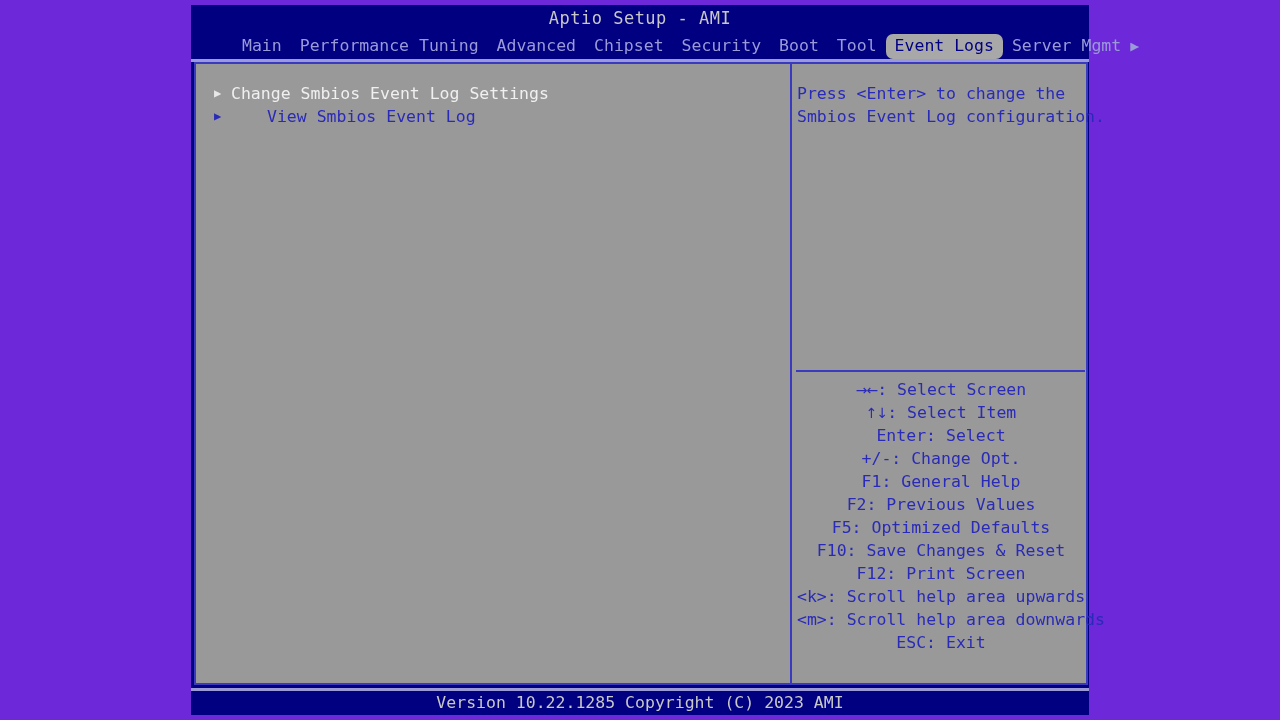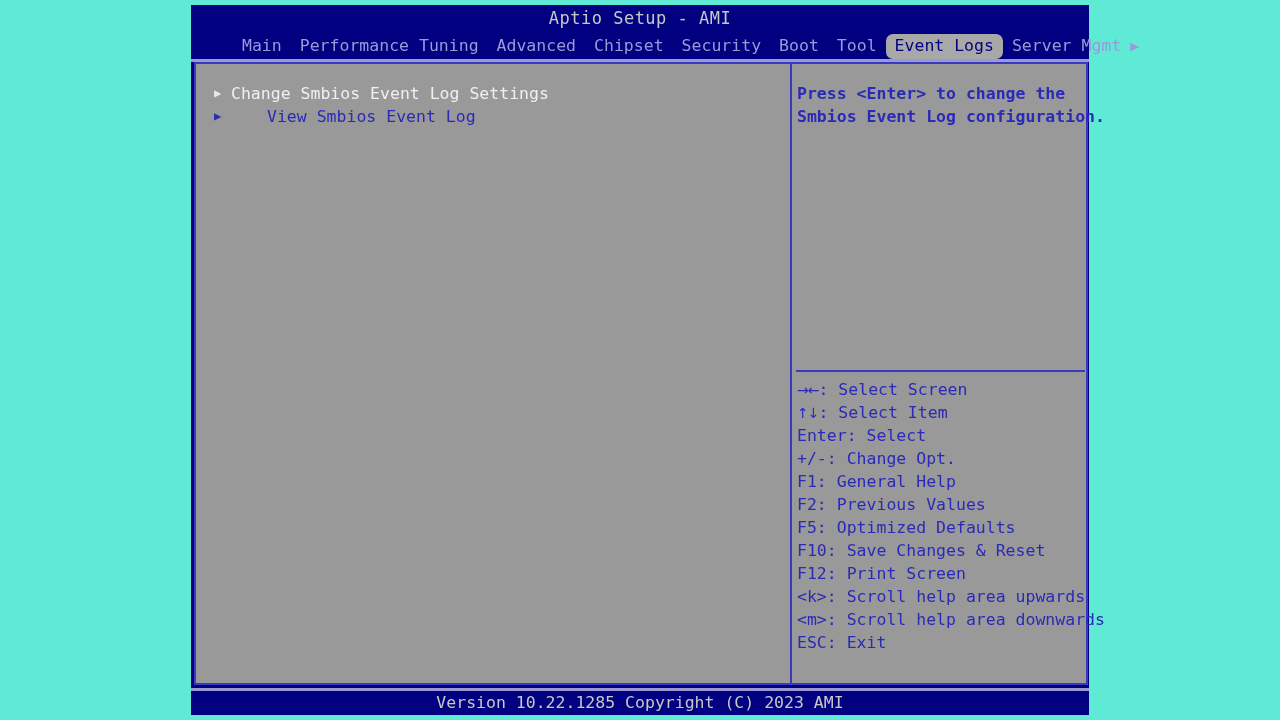--- a/index.html
+++ b/index.html
@@ -12,21 +12,21 @@
   }
   body {
     font-family: "DejaVu Sans Mono", "Liberation Mono", monospace;
   }
 
   #screen {
     position: absolute;
     left: 0; top: 0;
     width: 1280px;
     height: 720px;
-    background: #5eead4;
+    background: #6d28d9;
   }
 
   
   #bios {
     position: absolute;
     left: 191px;
     top: 5px;
     width: 898px;
     height: 710px;
     background: #000080;
@@ -151,21 +151,20 @@
   }
   #help-text {
     position: absolute;
     left: 5px;
     top: 18px;
     width: 288px;
     color: #2a2ab8;
     font-size: 16.5px;
     line-height: 23px;
     white-space: pre;
-    font-weight: bold;
   }
   #help-separator {
     position: absolute;
     left: 4px;
     top: 306px;
     width: 289px;
     height: 2px;
     background: #3a3ac0;
   }
   #hotkeys {
@@ -176,20 +175,21 @@
     color: #2a2ab8;
     font-size: 16.5px;
     line-height: 23px;
     white-space: pre;
   }
   .hotkey-row {
     height: 23px;
     line-height: 23px;
     white-space: pre;
     color: #2a2ab8;
+    text-align: center;
   }
   .hk-glyph { font-family: "DejaVu Sans", sans-serif; font-size: 14px; letter-spacing: -1px; }
 
   
   #footer {
     position: absolute;
     left: 0;
     top: 686px;
     width: 898px;
     height: 24px;

